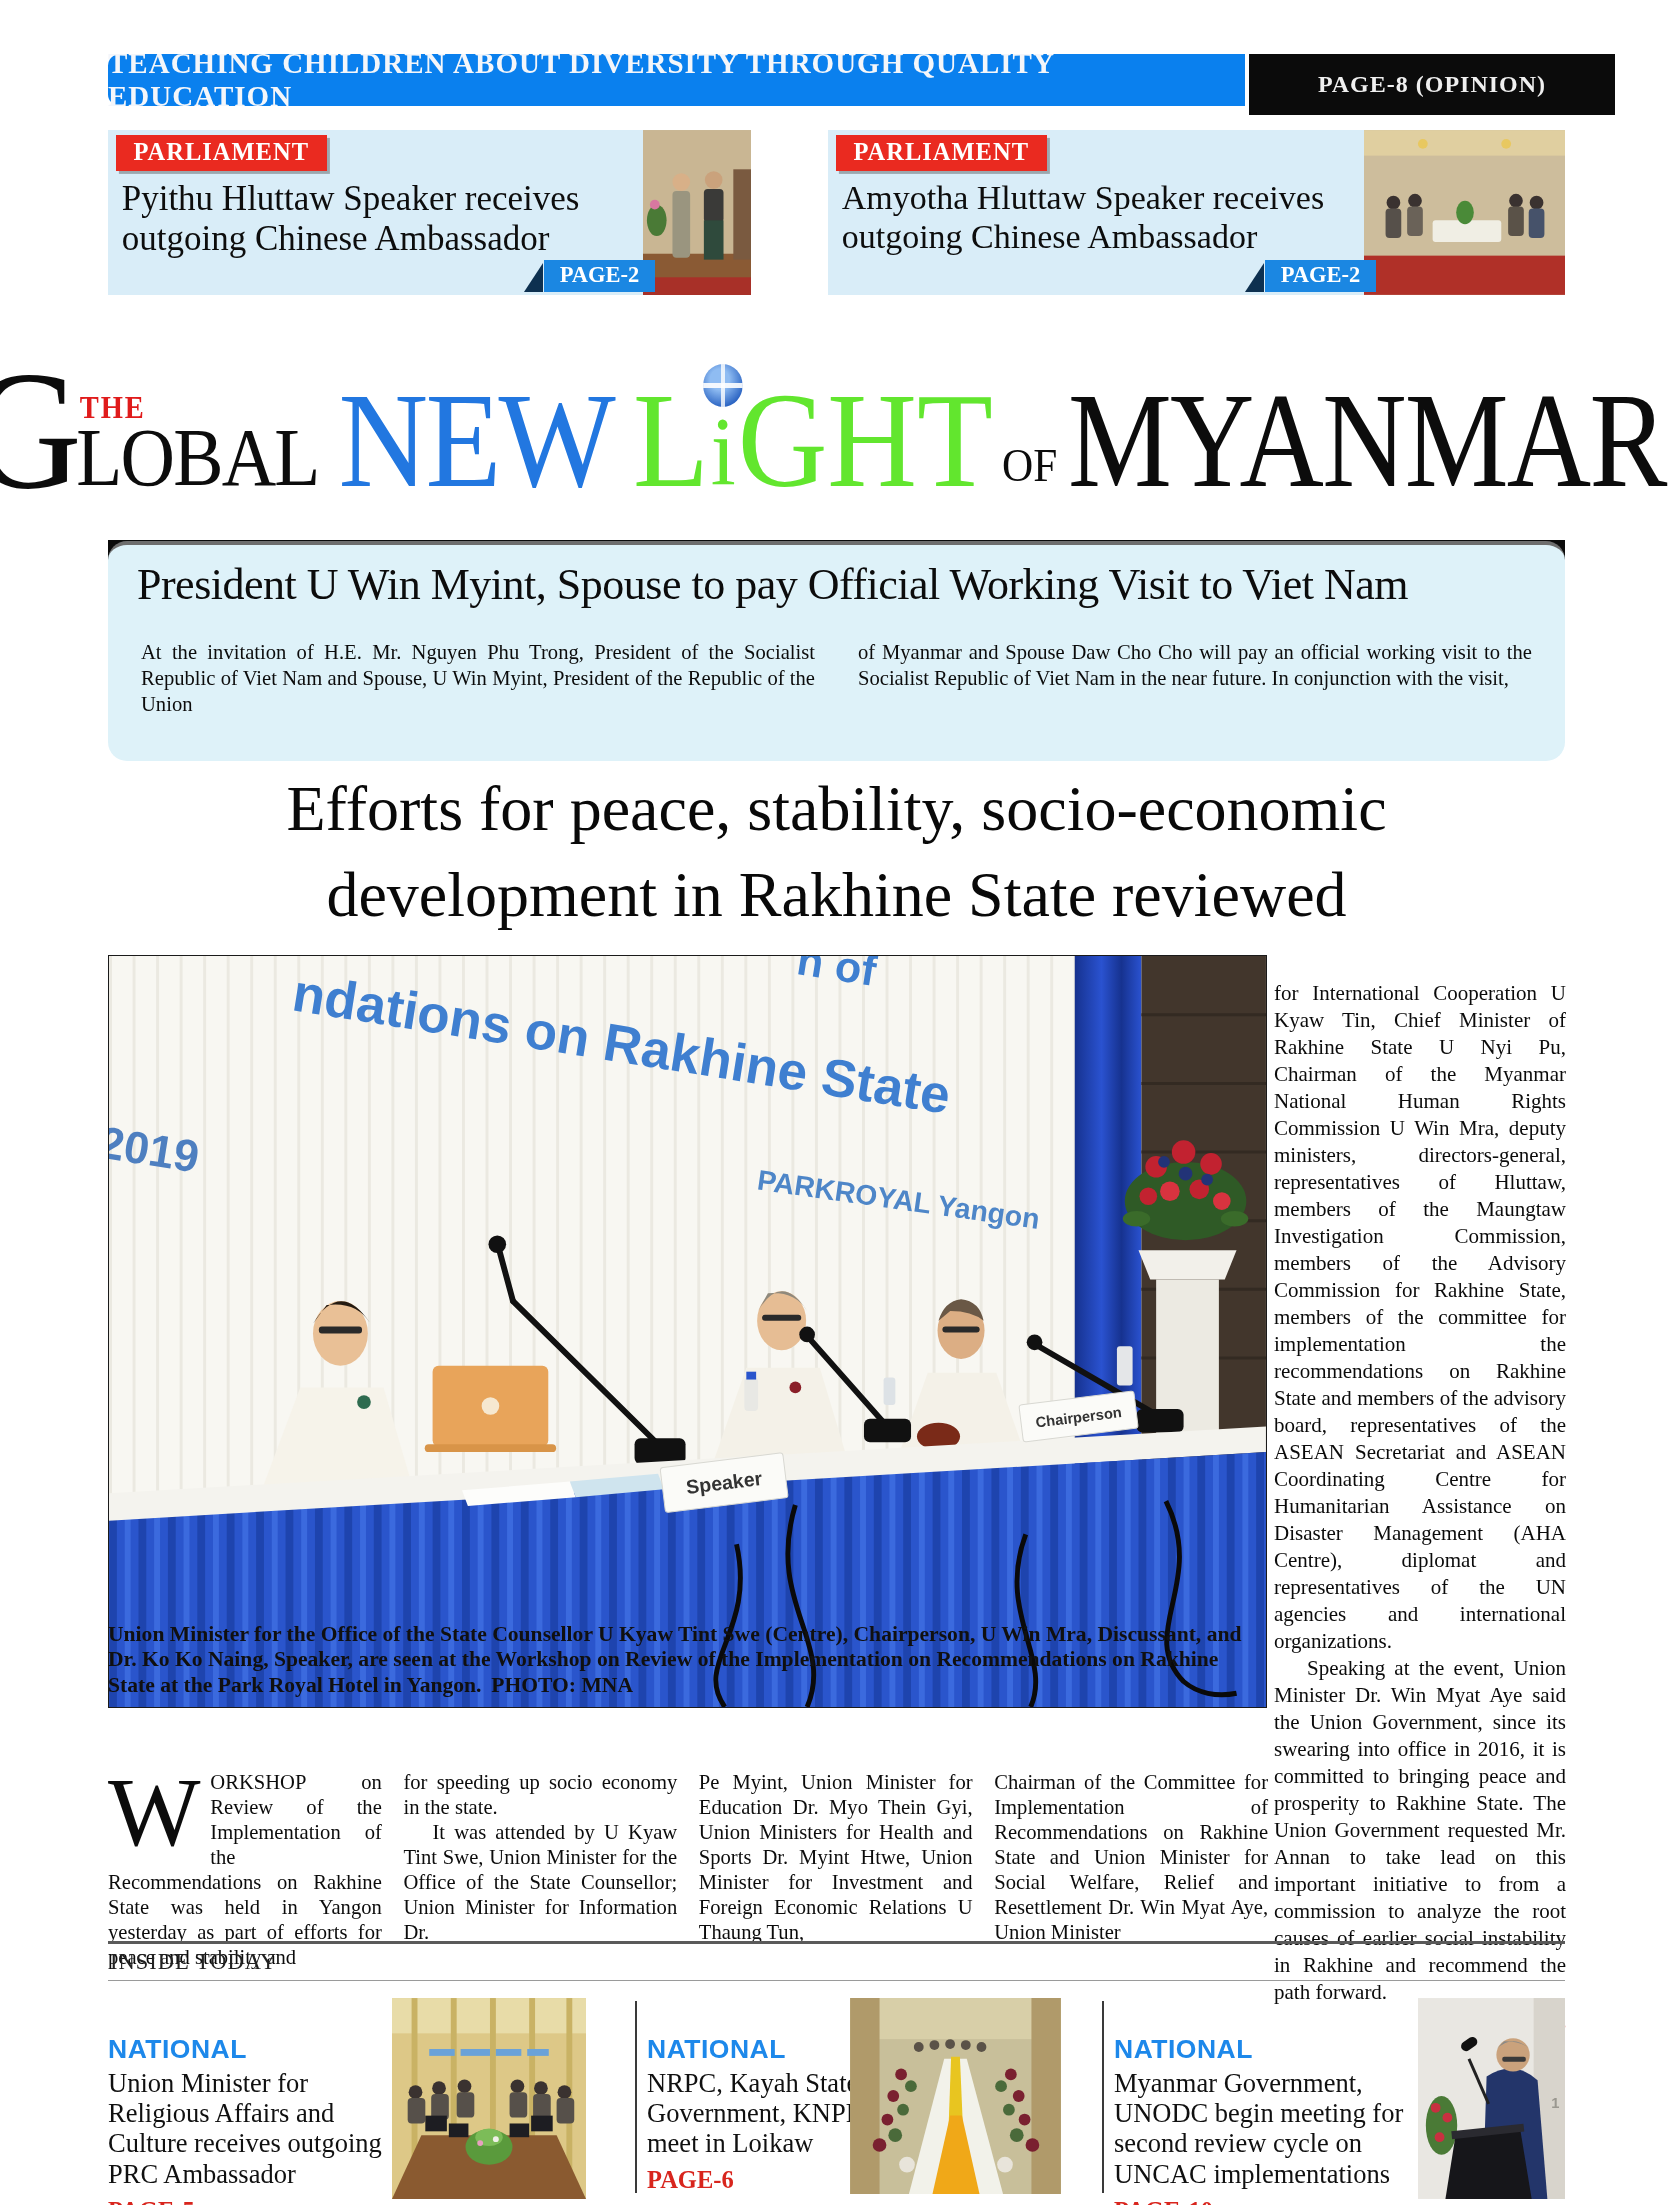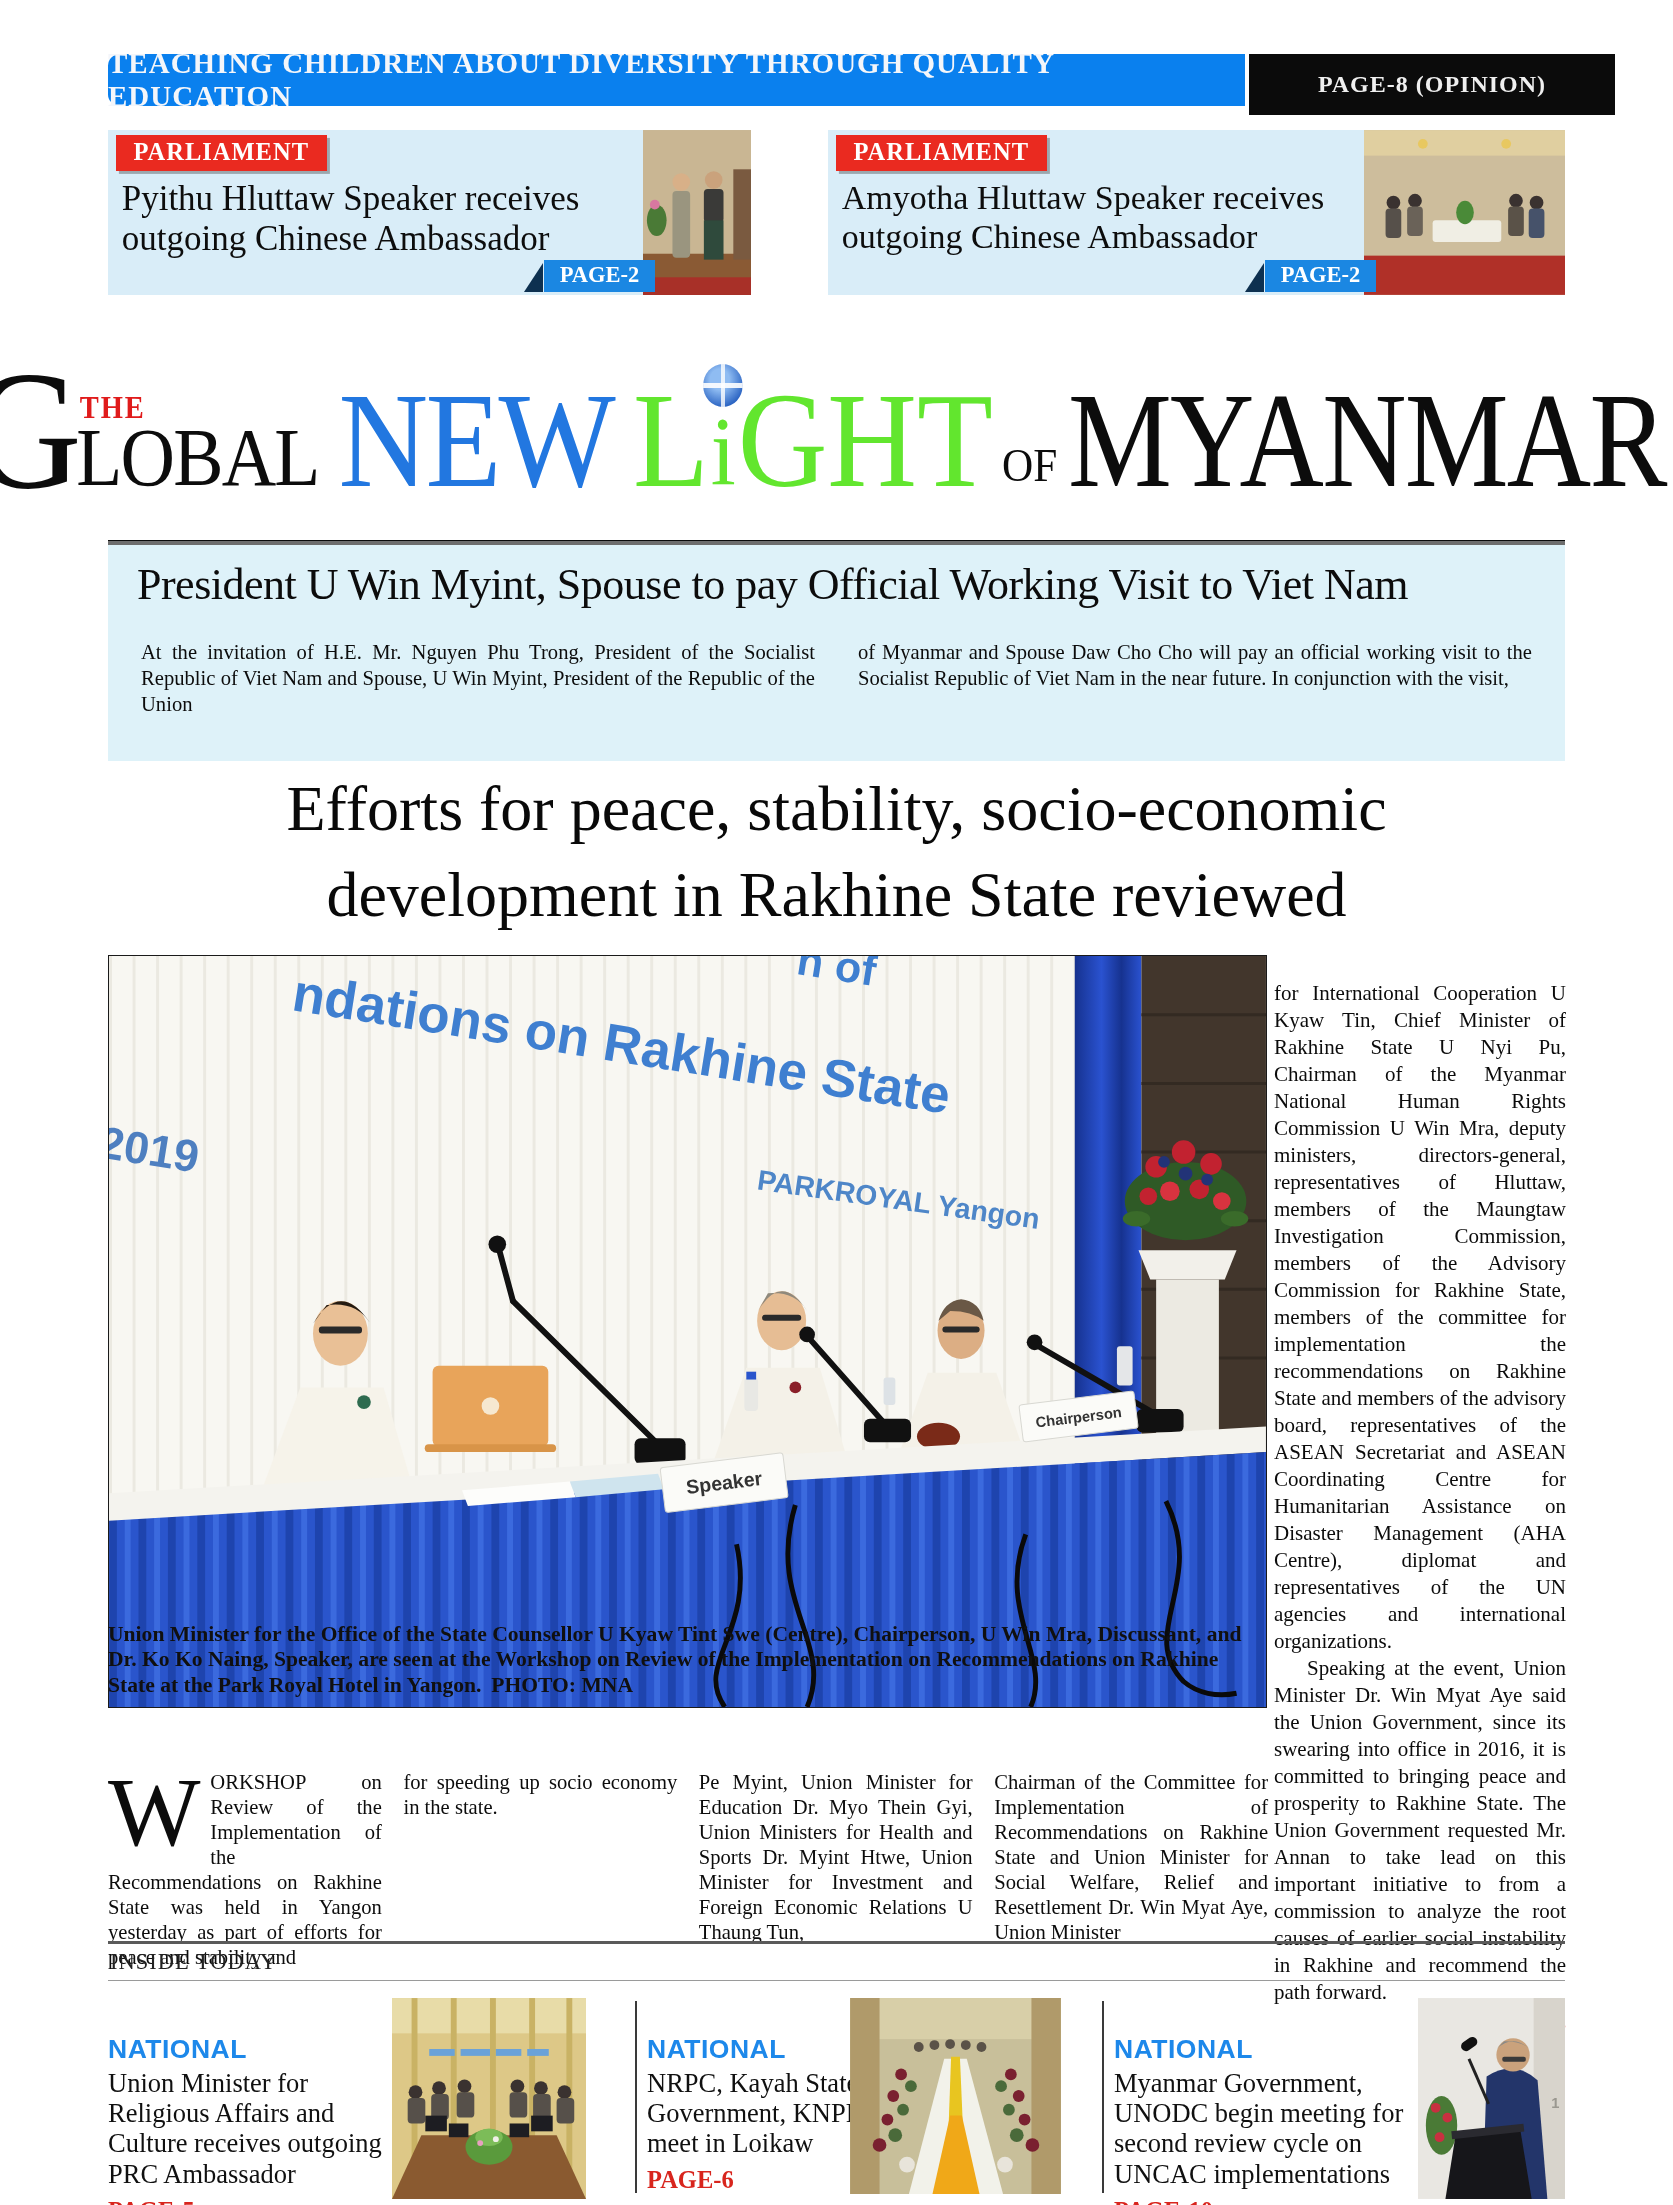--- a/index.html
+++ b/index.html
@@ -57,21 +57,21 @@
   
   .info-bar{position:absolute;left:108px;top:495px;width:1457px;height:35px;background:#0b0b0b;
     color:#f2f2f2;font-size:20.6px;margin-top:45px;}
   .info-bar .vol{position:absolute;left:13.7px;top:4.9px;}
   .info-bar .site{position:absolute;left:0;right:0;top:4.9px;text-align:center;}
   .info-bar .date{position:absolute;right:13.7px;top:4.9px;}
   .info-bar sup{font-size:12.7px;}
 
   
   .lead{position:absolute;left:108px;top:541px;width:1457px;height:220px;background:#def2f9;
-    border-top:4.9px solid #6e6e6e;box-sizing:border-box;}
+    border-top:4.9px solid #6e6e6e;box-sizing:border-box;border-radius:19px;}
   .lead-headline{margin:13.7px 29px 0;font-size:44px;font-weight:normal;color:#0c0c0c;letter-spacing:-0.5px;}
   .lead-cols{display:flex;gap:43px;margin:29px 33px 0;}
   .lead-col{flex:1;font-size:20.6px;line-height:1.27;text-align:justify;}
 
   
   .main-headline{position:absolute;left:108px;top:766px;width:1457px;text-align:center;
     font-size:64px;line-height:86px;color:#090909;}
 
   
   .main-photo{position:absolute;left:108px;top:955px;width:1157px;height:751px;border:1px solid #1a1a1a;}
@@ -348,20 +348,21 @@
   <div class="caption">
     <span>Union Minister for the Office of the State Counsellor  U Kyaw Tint Swe (Centre), Chairperson, U Win Mra, Discussant, and Dr. Ko Ko Naing, Speaker, are seen at the Workshop on Review of the Implementation on Recommendations on Rakhine State at the Park Royal Hotel in Yangon.</span><span class="credit">PHOTO: MNA</span>
   </div>
 
   <div class="body-cols">
     <div class="bcol">
       <p><span class="dropcap">W</span><span>ORKSHOP on Review of the Implementation of the Recommendations on Rakhine State was held in Yangon yesterday as part of efforts for peace and stability and</span></p>
     </div>
     <div class="bcol">
       <p>for speeding up socio economy in the state.</p>
+      <p class="pind">It was attended by U Kyaw Tint Swe, Union Minister for the Office of the State Counsellor; Union Minister for Information Dr.</p>
     </div>
     <div class="bcol">
       <p>Pe Myint, Union Minister for Education Dr. Myo Thein Gyi, Union Ministers for Health and Sports Dr. Myint Htwe, Union Minister for Investment and Foreign Economic Relations U Thaung Tun,</p>
     </div>
     <div class="bcol">
       <p>Chairman of the Committee for Implementation of Recommendations on Rakhine State and Union Minister for Social Welfare, Relief and Resettlement Dr. Win Myat Aye, Union Minister</p>
     </div>
   </div>
 
   <div class="it-rule-top"></div>

